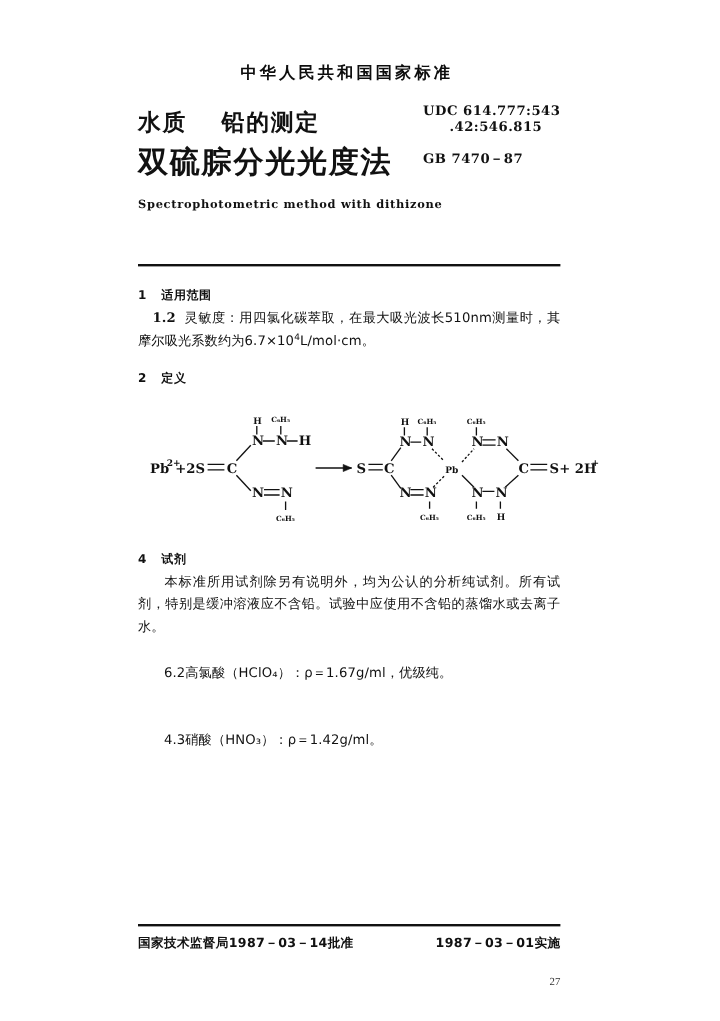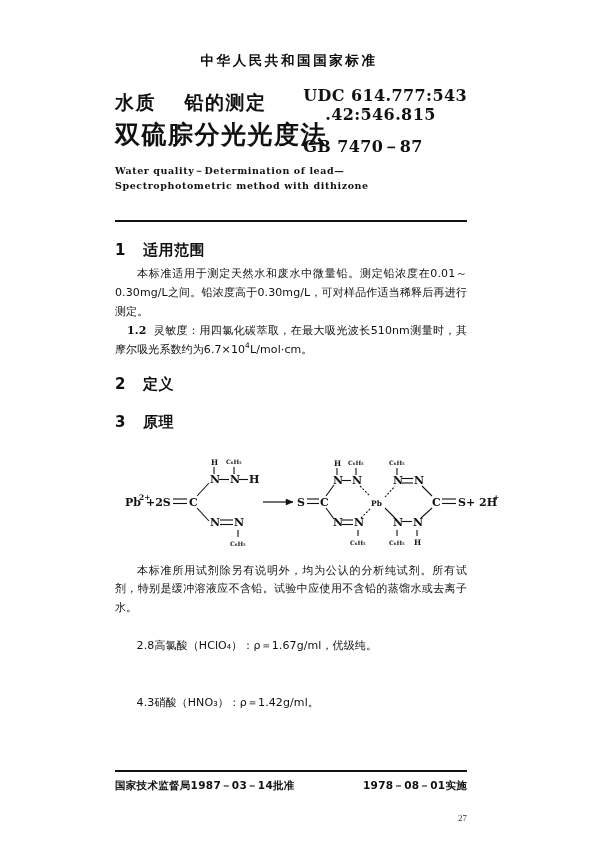--- a/index.html
+++ b/index.html
@@ -66,21 +66,21 @@
     line-height: 1.55;
     letter-spacing: 0.6px;
     font-family: "DejaVu Serif", "Liberation Serif", serif;
   }
   .codes {
     position: absolute;
     right: 0;
     top: 86px;
     text-align: left;
     font-family: "DejaVu Serif", "Liberation Serif", serif;
-    font-size: 16px;
+    font-size: 11px;
     font-weight: bold;
     letter-spacing: 0.4px;
   }
   .udc-1 { white-space: pre; }
   .udc-2 { white-space: pre; padding-left: 22px; }
   .gb-code { margin-top: 13px; white-space: pre; }
 
   
   .rule {
     height: 2px;
@@ -89,21 +89,21 @@
   }
 
   
   .body-area {
     margin-top: 16px;
     font-size: 11px;
     line-height: 1.72;
   }
   .sec-head {
     font-weight: bold;
-    font-size: 15px;
+    font-size: 10px;
     margin-top: 12px;
     margin-bottom: 1px;
     letter-spacing: 0.5px;
     white-space: pre;
   }
   .sec-head:first-child { margin-top: 0; }
   .para {
     text-indent: 22px;
     text-align: justify;
     margin: 0;
@@ -180,47 +180,44 @@
 <div class="page">
 
   <div class="header">
 
     <div class="gov-line">中华人民共和国国家标准</div>
 
     <div class="title-zone">
       <div class="title-cn-1">水质　 铅的测定</div>
       <div class="title-cn-2">双硫腙分光光度法</div>
       <div class="title-en">
-        <div>Water quality－Determination of lead—</div>
         <div>Spectrophotometric method with dithizone</div>
       </div>
     </div>
 
     <div class="codes">
       <div class="udc-1">UDC 614.777:543</div>
       <div class="udc-2">.42:546.815</div>
       <div class="gb-code">GB 7470－87</div>
     </div>
   </div>
 
   <div class="rule"></div>
 
   <div class="body-area">
 
     <div class="sec-head">1   适用范围</div>
-    <p class="para">本标准适用于测定天然水和废水中微量铅。测定铅浓度在0.01～0.30mg/L之间。铅浓度高于0.30mg/L，可对样品作适当稀释后再进行测定。</p>
 
 
     <p class="sub">
       <span class="num">1.2</span><span>灵敏度：用四氯化碳萃取，在最大吸光波长510nm测量时，其摩尔吸光系数约为6.7×10</span><sup>4</sup><span>L/mol·cm。</span>
     </p>
 
     <div class="sec-head">2   定义</div>
 
-    <div class="sec-head">3   原理</div>
 
     <div class="chem-wrap">
       <svg class="chem-svg" width="400" height="104" viewBox="0 0 400 104">
 
         <text class="atom" x="10" y="56">Pb</text>
         <text class="small" x="24" y="50">2+</text>
         <text class="atom" x="31" y="56">+2S</text>
 
         <line x1="58" y1="49" x2="72" y2="49" stroke-width="1.1"></line>
         <line x1="58" y1="53.5" x2="72" y2="53.5" stroke-width="1.1"></line>
@@ -297,34 +294,35 @@
         <line x1="306" y1="68" x2="317" y2="58" stroke-width="1.1"></line>
 
         <text class="atom" x="317" y="56">C</text>
         <line x1="327" y1="49" x2="341" y2="49" stroke-width="1.1"></line>
         <line x1="327" y1="53.5" x2="341" y2="53.5" stroke-width="1.1"></line>
         <text class="atom" x="343" y="56">S+ 2H</text>
         <text class="small" x="378" y="50">+</text>
       </svg>
     </div>
 
+    <div class="sec-head">4   试剂</div>
     <p class="para">本标准所用试剂除另有说明外，均为公认的分析纯试剂。所有试剂，特别是缓冲溶液应不含铅。试验中应使用不含铅的蒸馏水或去离子水。</p>
 
     <p class="reagent">
-      <span class="num">2.8</span><span>高氯酸（HClO₄）：ρ＝1.67g/ml，优级纯。</span>
+      <span class="num">6.2</span><span>高氯酸（HClO₄）：ρ＝1.67g/ml，优级纯。</span>
     </p>
     <p class="reagent">
       <span class="num">4.3</span><span>硝酸（HNO₃）：ρ＝1.42g/ml。</span>
     </p>
 
   </div>
 
   <div class="footer">
     <div class="footer-rule"></div>
     <div class="footer-row">
       <span>国家技术监督局1987－03－14批准</span>
-      <span>1978－08－01实施</span>
+      <span>1987－03－01实施</span>
     </div>
   </div>
 
   <div class="page-num">27</div>
 
 </div>
 
 </body></html>

